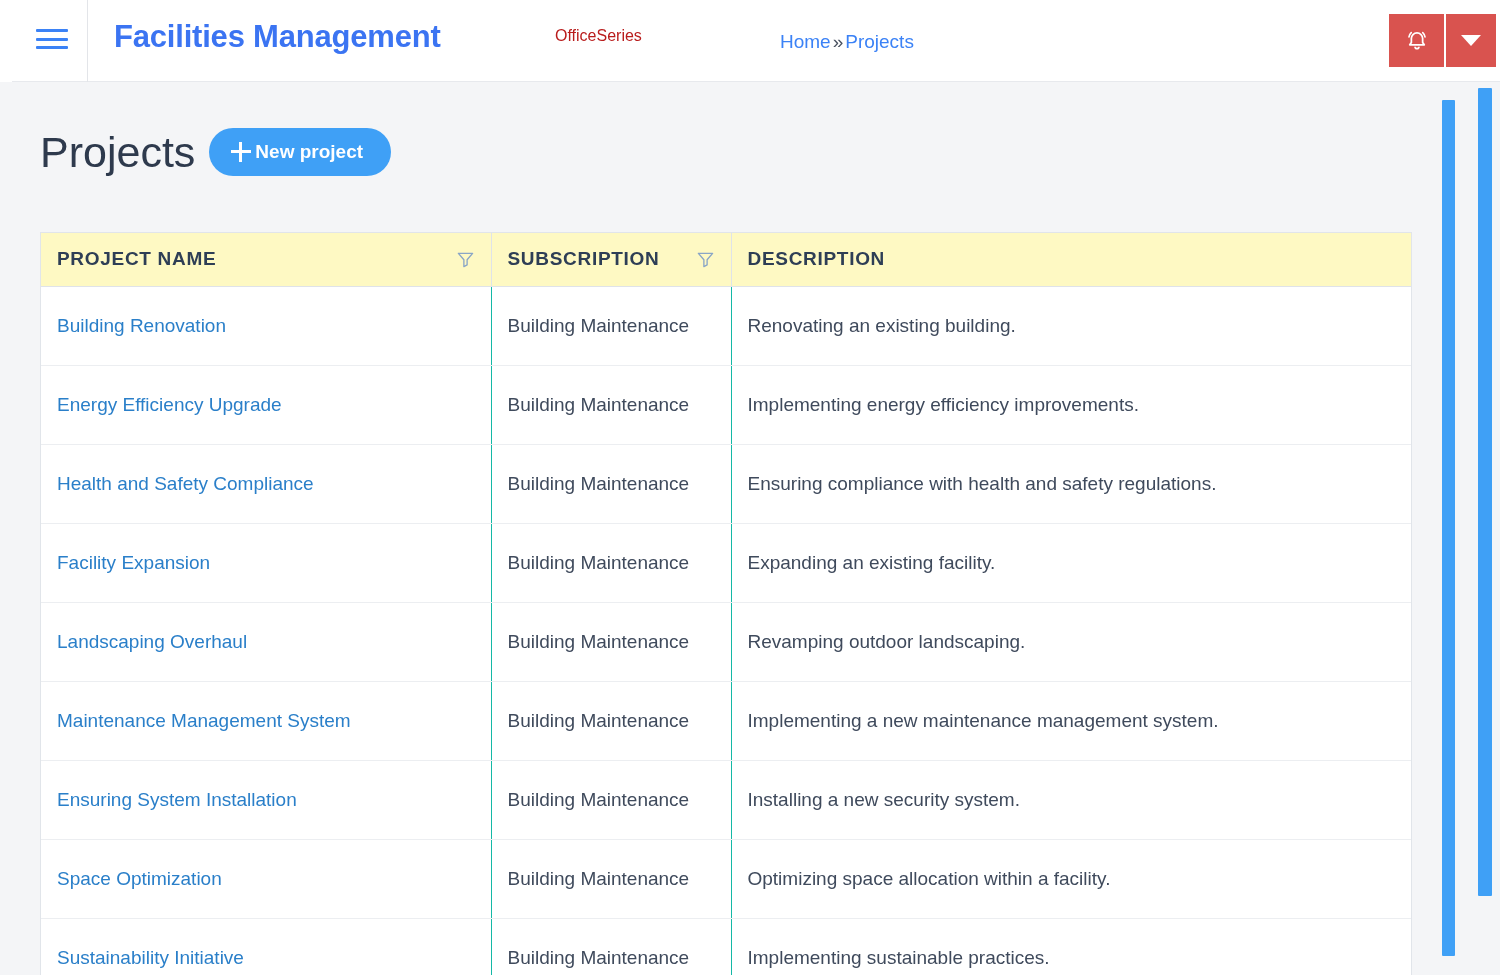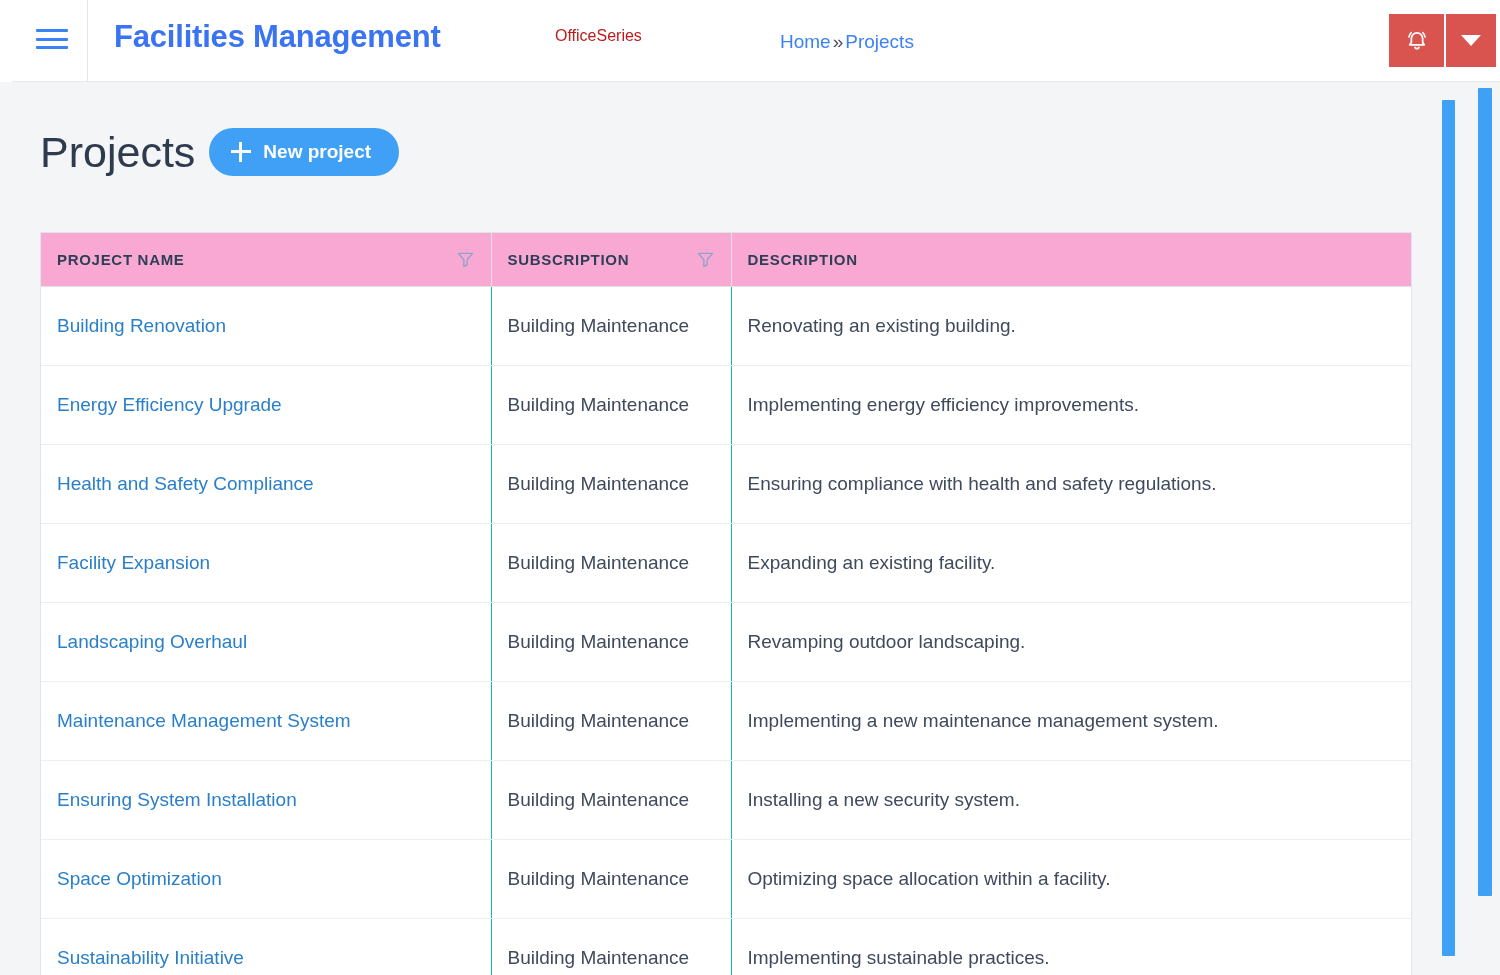--- a/index.html
+++ b/index.html
@@ -124,21 +124,21 @@
     background: #3fa0f6;
     color: #ffffff;
     border: none;
     border-radius: 26px;
     height: 48px;
     padding: 0 28px 0 22px;
     font-size: 19px;
     font-weight: bold;
     display: flex;
     align-items: center;
-    gap: 12px;
+    gap: 4px;
     cursor: pointer;
     font-family: "Liberation Sans", sans-serif;
   }
   .plus-ico {
     position: relative;
     width: 20px; height: 20px;
     display: inline-block;
   }
   .plus-ico::before, .plus-ico::after {
     content: "";
@@ -156,24 +156,24 @@
     background: #ffffff;
     border: 1px solid #e1e5ea;
     border-bottom: none;
   }
   table.grid {
     width: 100%;
     border-collapse: collapse;
     table-layout: fixed;
   }
   table.grid thead th {
-    background: #f9a8d4;
+    background: #fef9c3;
     height: 53px;
     text-align: left;
-    font-size: 15px;
+    font-size: 19px;
     font-weight: bold;
     color: #2e3e55;
     letter-spacing: 0.7px;
     padding: 0 16px;
     border-bottom: 1px solid #dfe3e9;
     border-right: 1px solid #dfe3e9;
     vertical-align: middle;
     position: relative;
   }
   table.grid thead th:last-child { border-right: none; }

